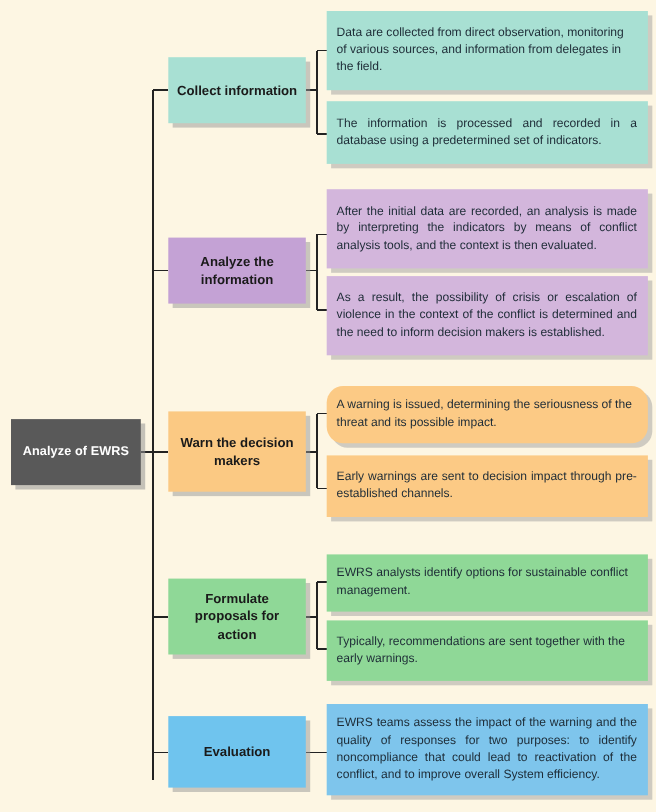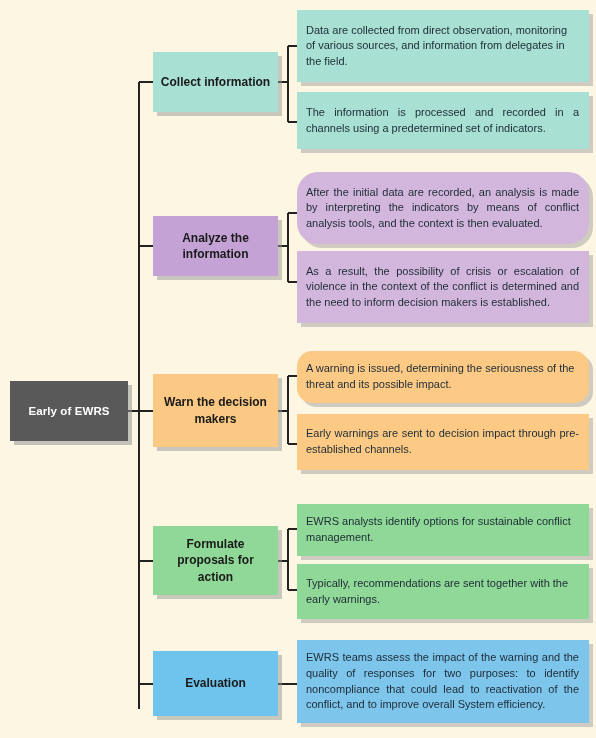--- a/index.html
+++ b/index.html
@@ -122,21 +122,21 @@
       <path d="M288 529 V 590"></path>
       <path d="M288 529 H 297"></path>
       <path d="M288 590 H 297"></path>
 
       <path d="M278 684 H 288"></path>
       <path d="M288 684 H 297"></path>
     </g>
   </svg>
 
   <div class="root-node">
-    <span>Early of EWRS</span>
+    <span>Analyze of EWRS</span>
   </div>
 
   <div class="stage-box" id="stage-1" style="top:52px;height:60px;background:#a8e0d3;">
     <span class="stage-label">Collect information</span>
   </div>
 
   <div class="stage-box" id="stage-2" style="top:216px;height:60px;background:#c4a2d5;">
     <span class="stage-label">Analyze the information</span>
   </div>
 
@@ -149,24 +149,24 @@
   </div>
 
   <div class="stage-box" id="stage-5" style="top:651px;height:65px;background:#6fc4ee;">
     <span class="stage-label">Evaluation</span>
   </div>
 
   <div class="detail-panel nojustify" style="top:10px;height:72px;background:#a8e0d3;">
     <span class="panel-text">Data are collected from direct observation, monitoring of various sources, and information from delegates in the field.</span>
   </div>
   <div class="detail-panel" style="top:92px;height:57px;background:#a8e0d3;">
-    <span class="panel-text">The information is processed and recorded in a channels using a predetermined set of indicators.</span>
+    <span class="panel-text">The information is processed and recorded in a database using a predetermined set of indicators.</span>
   </div>
 
-  <div class="detail-panel" style="top:172px;height:72px;background:#d3b6dc;border-radius:21px;">
+  <div class="detail-panel" style="top:172px;height:72px;background:#d3b6dc;">
     <span class="panel-text">After the initial data are recorded, an analysis is made by interpreting the indicators by means of conflict analysis tools, and the context is then evaluated.</span>
   </div>
   <div class="detail-panel" style="top:251px;height:72px;background:#d3b6dc;">
     <span class="panel-text">As a result, the possibility of crisis or escalation of violence in the context of the conflict is determined and the need to inform decision makers is established.</span>
   </div>
 
   <div class="detail-panel nojustify" style="top:351px;height:52px;background:#fcca85;border-radius:15px;">
     <span class="panel-text">A warning is issued, determining the seriousness of the threat and its possible impact.</span>
   </div>
   <div class="detail-panel" style="top:414px;height:56px;background:#fcca85;">

